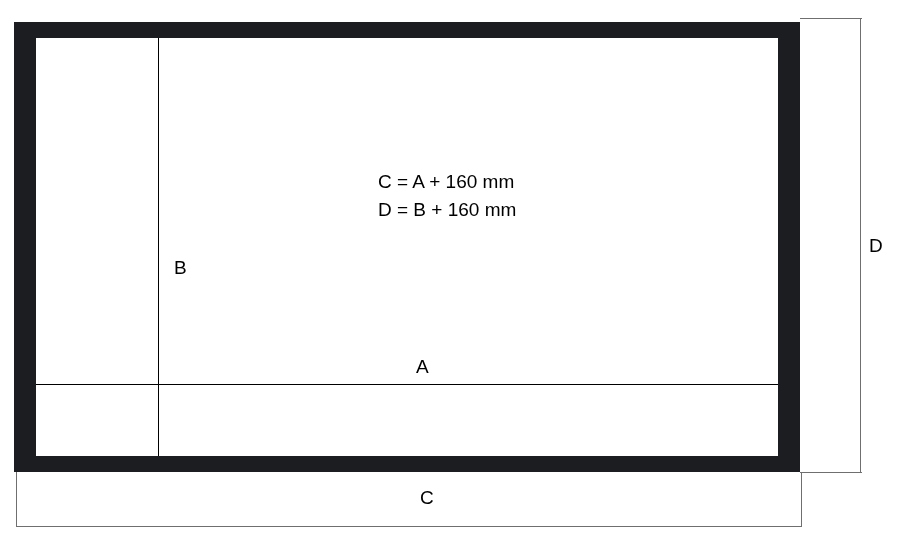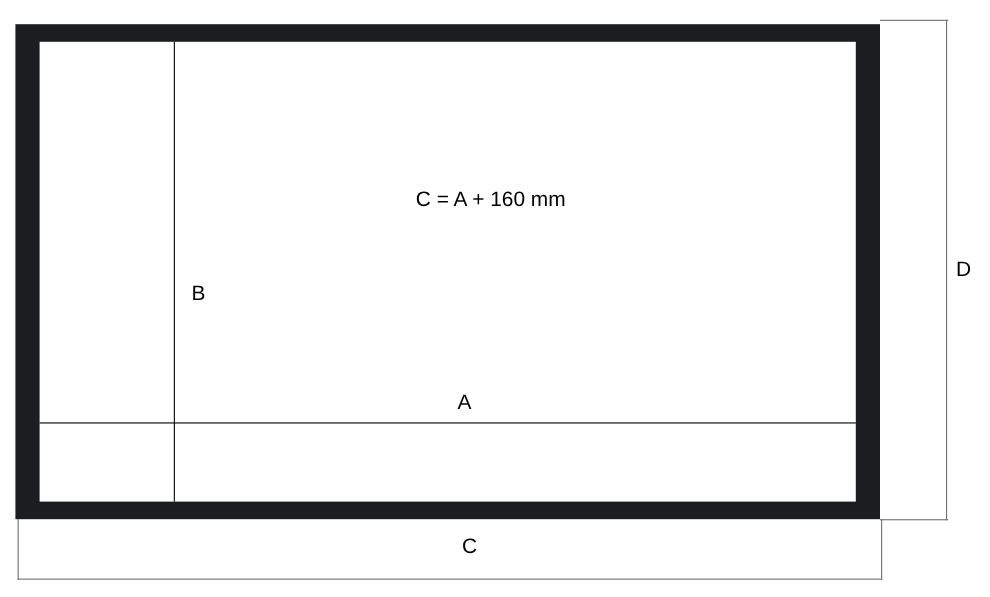--- a/index.html
+++ b/index.html
@@ -142,20 +142,21 @@
   <div class="line-v" id="d-line"></div>
   <div class="line-h" id="d-tick-top"></div>
   <div class="line-h" id="d-tick-bottom"></div>
 
   <div class="line-h" id="c-line"></div>
   <div class="line-v" id="c-tick-left"></div>
   <div class="line-v" id="c-tick-right"></div>
 
   <div class="label" id="formula-block">
     <div>C = A + 160 mm</div>
+    <div>D = B + 160 mm</div>
   </div>
 
   <div class="label" id="label-b">B</div>
   <div class="label" id="label-a">A</div>
   <div class="label" id="label-d">D</div>
   <div class="label" id="label-c">C</div>
 
 </div>
 
 </body></html>

